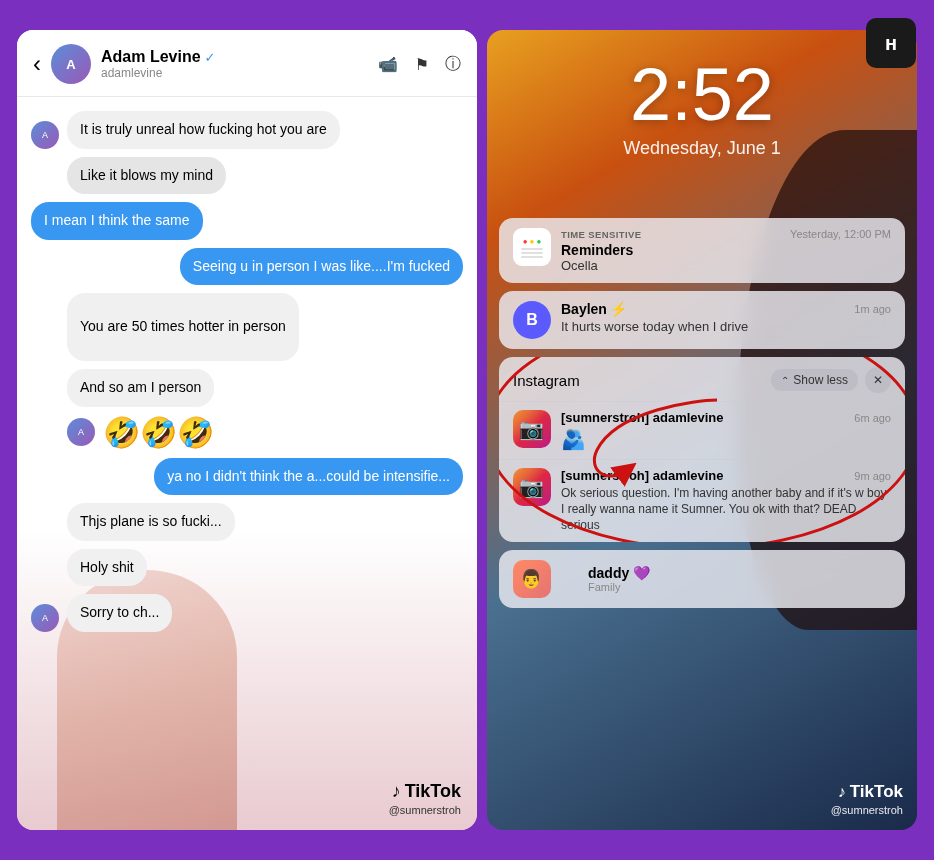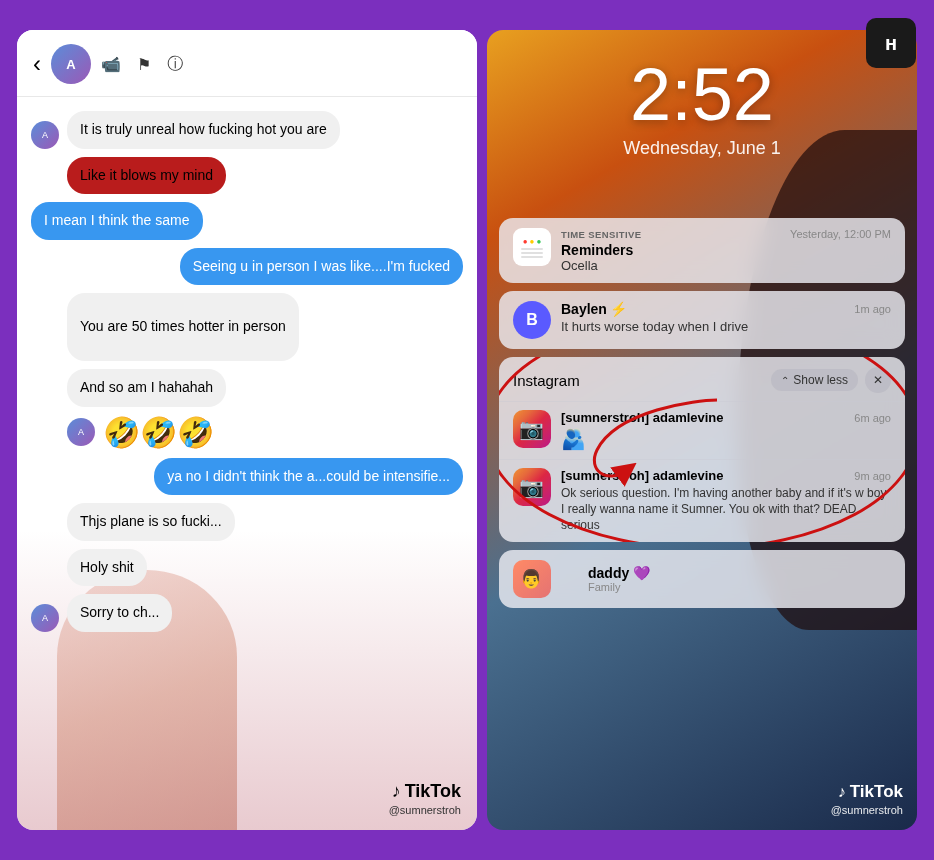--- a/index.html
+++ b/index.html
@@ -23,38 +23,45 @@
     <span>ʜ</span>
   </div>
 
   <div style="display:flex;gap:10px;align-items:flex-start;">
 
     <div style="width:460px;height:800px;background:white;border-radius:16px;overflow:hidden;position:relative;flex-shrink:0;">
 
       <div style="display:flex;align-items:center;padding:14px 16px 12px;border-bottom:1px solid #e8e8e8;background:white;position:relative;z-index:5;">
         <span style="font-size:24px;color:#000;margin-right:10px;cursor:pointer;">‹</span>
         <div style="width:40px;height:40px;border-radius:50%;background:linear-gradient(135deg,#5b8dd9,#9b59b6);margin-right:10px;display:flex;align-items:center;justify-content:center;color:white;font-size:13px;font-weight:bold;overflow:hidden;">A</div>
+        <div style="flex:1;">
+          <div style="display:flex;align-items:center;gap:4px;">
+            <span style="font-size:16px;font-weight:600;color:#000;">Adam Levine</span>
+            <span style="color:#3797EF;font-size:13px;">✓</span>
+          </div>
+          <div style="font-size:12px;color:#888;">adamlevine</div>
+        </div>
         <div style="display:flex;gap:16px;align-items:center;color:#333;font-size:16px;">
           <span style="cursor:pointer;">📹</span>
           <span style="cursor:pointer;">⚑</span>
           <span style="cursor:pointer;">ⓘ</span>
         </div>
       </div>
 
       <div style="padding:14px 14px 0;display:flex;flex-direction:column;gap:8px;overflow:hidden;height:calc(100% - 70px);position:relative;z-index:2;">
 
         <div style="display:flex;align-items:flex-end;gap:8px;max-width:76%;">
           <div style="width:28px;height:28px;border-radius:50%;background:linear-gradient(135deg,#5b8dd9,#9b59b6);flex-shrink:0;display:flex;align-items:center;justify-content:center;color:white;font-size:9px;">A</div>
           <div style="background:#f0f0f0;border-radius:18px;padding:9px 13px;font-size:14px;color:#000;line-height:1.4;">
             It is truly unreal how fucking hot you are
           </div>
         </div>
 
         <div style="display:flex;align-items:flex-end;gap:8px;max-width:76%;margin-left:36px;">
-          <div style="background:#b91c1c;border-radius:18px;padding:9px 13px;font-size:14px;color:#000;line-height:1.4;">
+          <div style="background:#e5e5e5;border-radius:18px;padding:9px 13px;font-size:14px;color:#000;line-height:1.4;">
             Like it blows my mind
           </div>
         </div>
 
         <div style="display:flex;">
           <div style="background:#3897f0;border-radius:18px;padding:9px 13px;font-size:14px;color:white;line-height:1.4;max-width:76%;">
             I mean I think the same
           </div>
         </div>
 
@@ -65,21 +72,21 @@
         </div>
 
         <div style="display:flex;align-items:flex-end;gap:8px;margin-left:36px;max-width:76%;">
           <div style="background:#f0f0f0;border-radius:18px;padding:24px 13px;font-size:14px;color:#000;line-height:1.4;">
             You are 50 times hotter in person
           </div>
         </div>
 
         <div style="display:flex;align-items:flex-end;gap:8px;margin-left:36px;max-width:76%;">
           <div style="background:#f0f0f0;border-radius:18px;padding:9px 13px;font-size:14px;color:#000;line-height:1.4;">
-            And so am I hahahah
+            And so am I person
           </div>
         </div>
 
         <div style="display:flex;align-items:center;gap:8px;margin-left:36px;">
           <div style="display:flex;align-items:center;gap:8px;">
             <div style="width:28px;height:28px;border-radius:50%;background:linear-gradient(135deg,#5b8dd9,#9b59b6);display:flex;align-items:center;justify-content:center;color:white;font-size:9px;flex-shrink:0;">A</div>
             <span style="font-size:30px;">🤣🤣🤣</span>
           </div>
         </div>
 

